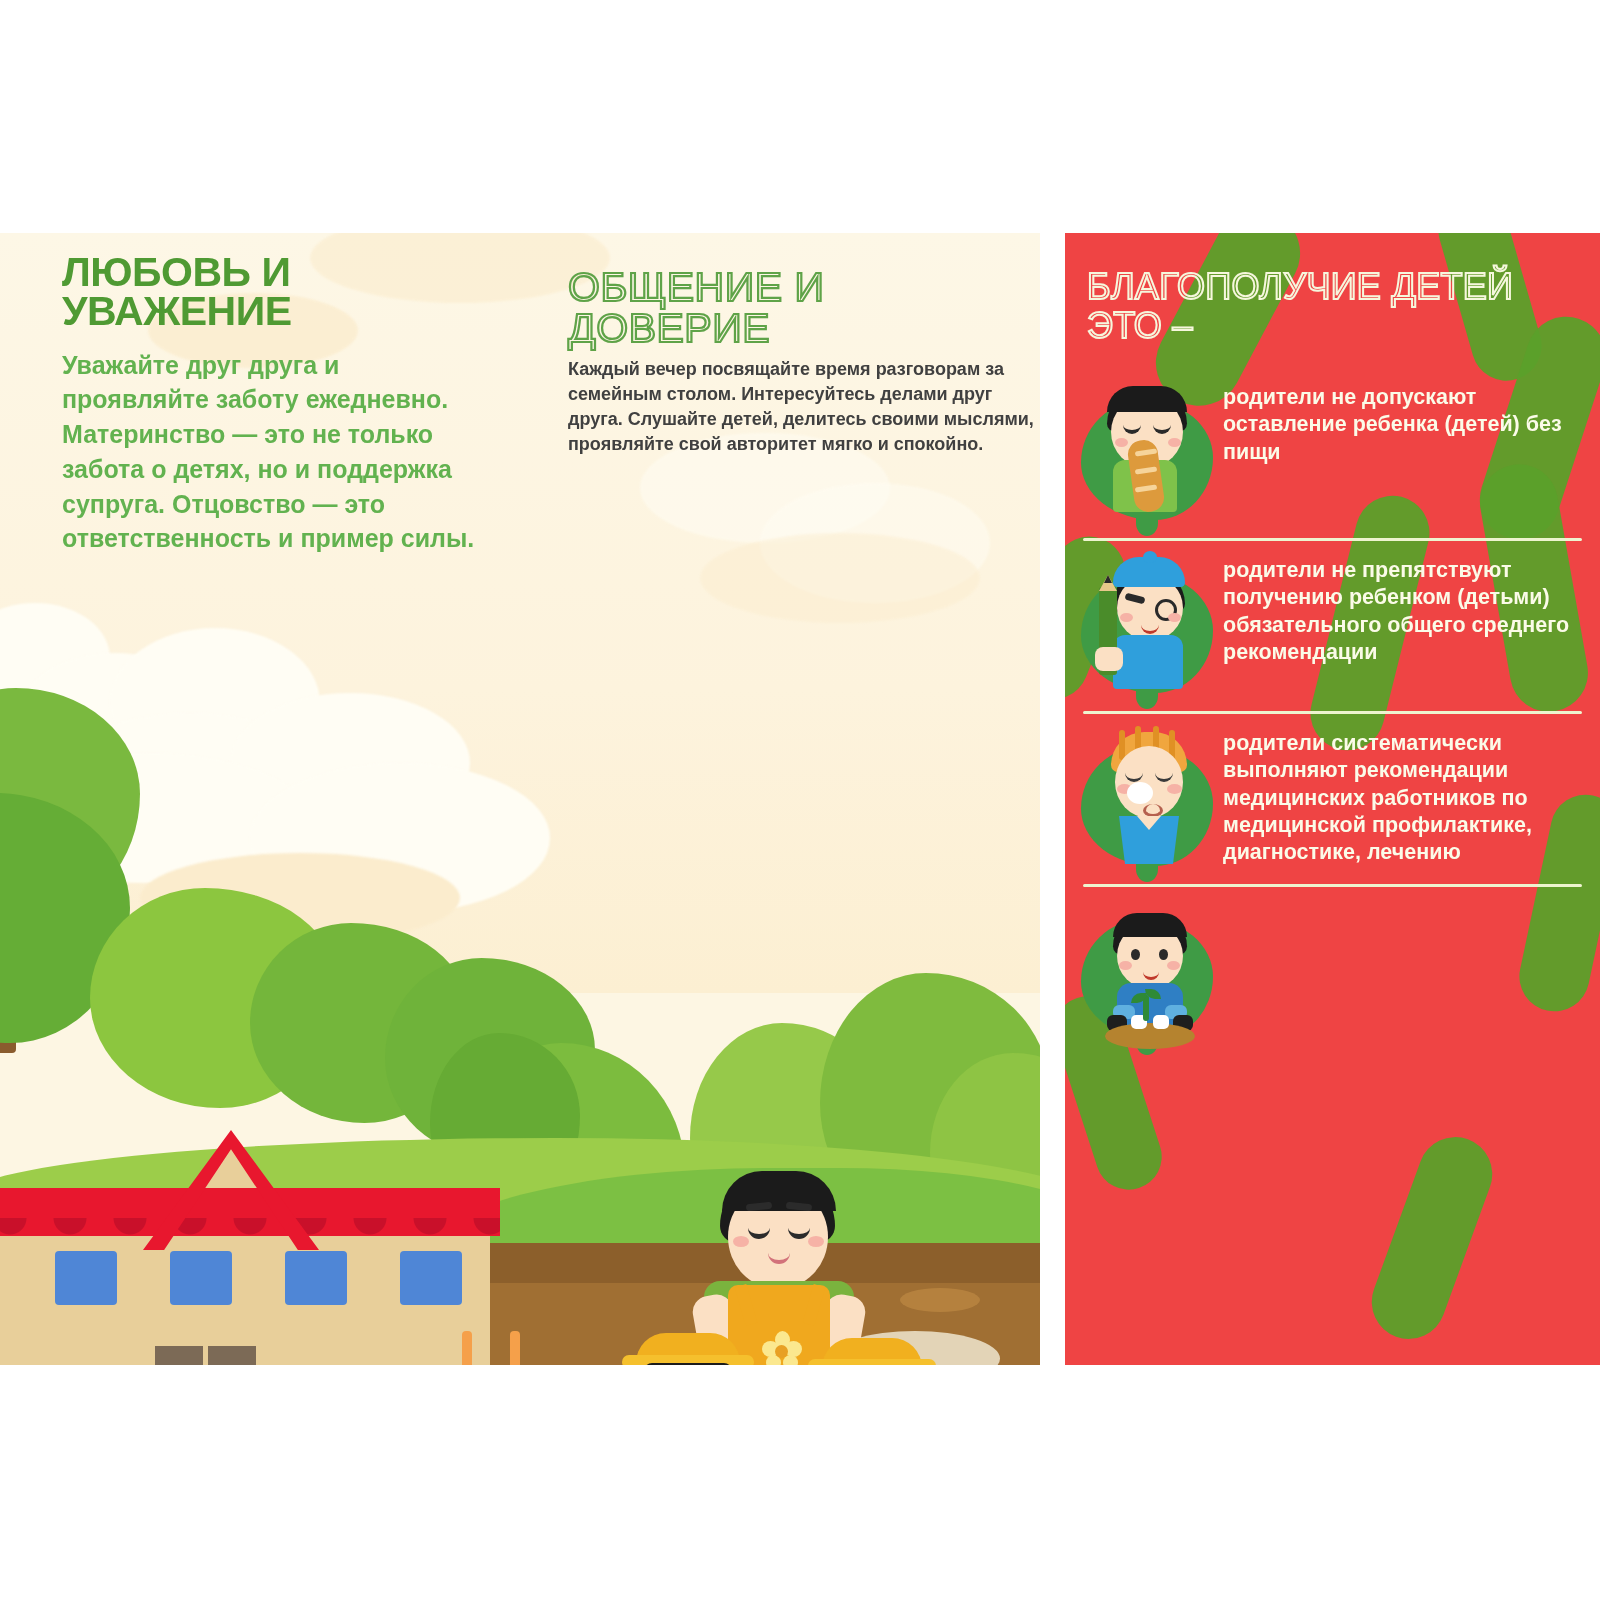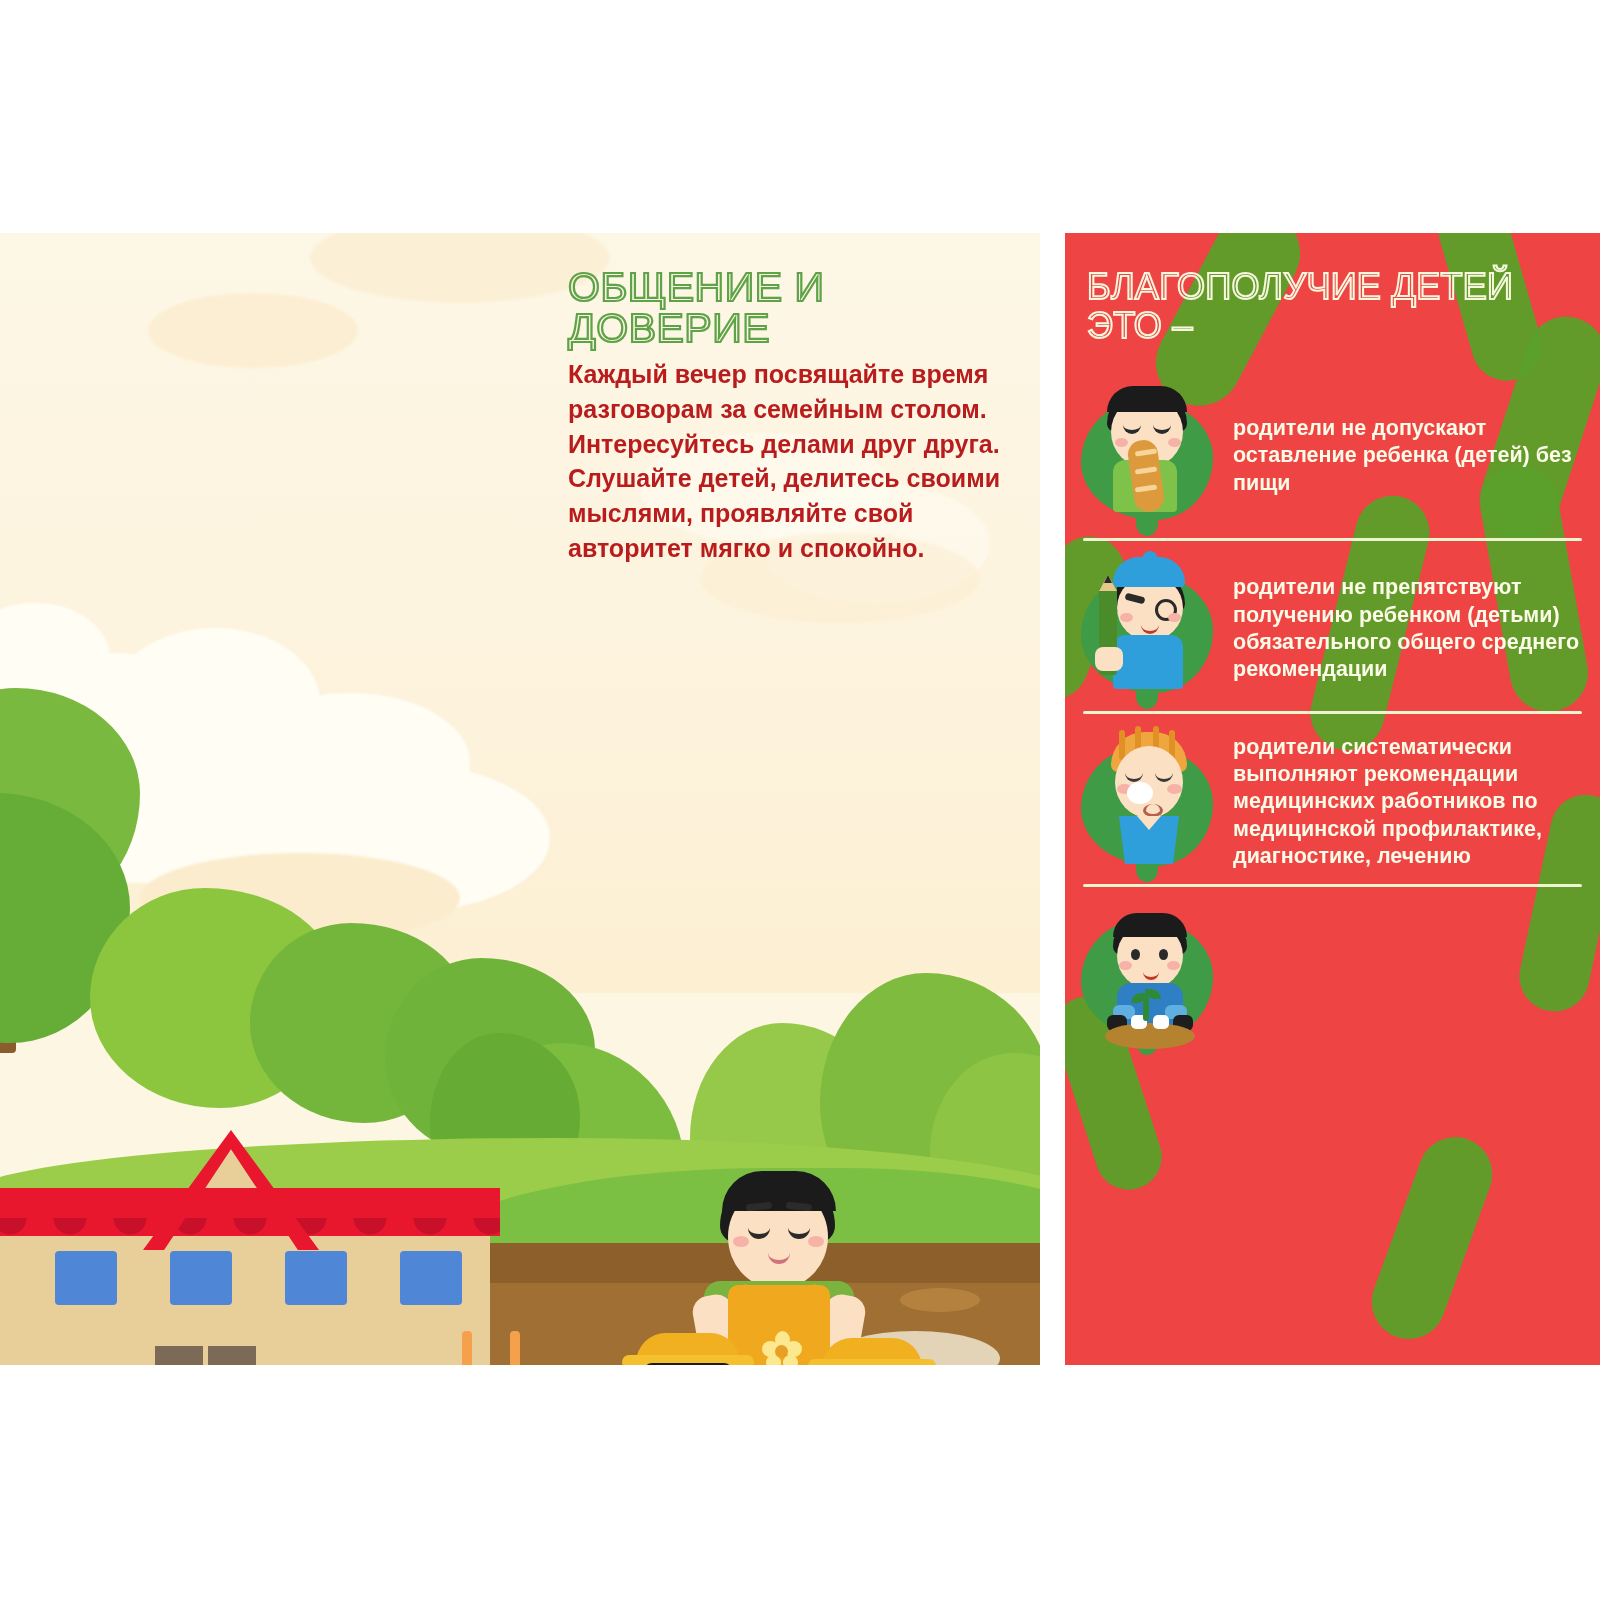--- a/index.html
+++ b/index.html
@@ -45,33 +45,33 @@
 
   
   .col{position:absolute;}
   .col-a{left:62px;top:20px;width:430px;}
   .col-b{left:568px;top:10px;width:470px;margin-top:24px;}
 
   h2.solid{margin:0 0 16px 0;color:#4f9a33;font-size:41px;line-height:.96;
       font-weight:800;letter-spacing:-0.5px;}
   h2.outline{margin:0 0 8px 0;font-size:41px;line-height:1.0;font-weight:500;
       letter-spacing:.5px;color:transparent;-webkit-text-stroke:2.2px #5fa348;}
-  p.body{margin:0;color:#b91c1c;font-size:25px;line-height:1.39;font-weight:700;}
+  p.body{margin:0;color:#404040;font-size:18px;line-height:1.39;font-weight:700;}
   .col-a p.body{color:#62b24f;font-size:25px;}
   .gap{height:44px;}
 
   
   .right-panel{position:absolute;left:1065px;top:0;width:535px;height:1132px;
       background:#ef4444;overflow:hidden;}
   .blob{position:absolute;background:#5ba02a;border-radius:999px;opacity:.95;}
   .rp-title{position:absolute;left:22px;top:35px;width:500px;font-size:36px;line-height:1.08;
       font-weight:500;letter-spacing:.3px;color:transparent;-webkit-text-stroke:2px #f6f7dd;}
 
   .rp-list{position:absolute;left:0;top:135px;width:535px;}
-  .rp-item{position:relative;display:flex;align-items:center;padding:10px 14px 10px 8px;gap:10px;}
+  .rp-item{position:relative;display:flex;align-items:flex-start;padding:10px 14px 10px 8px;}
   .rp-sep{height:0;border-top:3px solid #eef4cf;margin:0 18px;border-radius:2px;}
   .rp-text{color:#fbfbe8;font-size:21.5px;line-height:1.27;font-weight:700;padding-top:6px;}
   .rp-icon{position:relative;width:150px;min-width:150px;height:150px;}
   .leaf-bg{position:absolute;left:8px;top:22px;width:132px;height:120px;background:#3f9b45;
       border-radius:48% 52% 44% 56%/52% 48% 52% 48%;}
   .leaf-bg:after{content:"";position:absolute;left:42%;bottom:-16px;width:22px;height:26px;
       background:#3f9b45;border-radius:0 0 60% 60%;}
 
   
   .hair{position:absolute;background:#1b1b1b;}
@@ -194,20 +194,24 @@
 
       </div>
 
       <div>
         <div style="position:absolute;left:222px;top:205px;width:100px;height:30px;background:#f1b01f;border-radius:50px 50px 0 0;"></div>
         <div style="position:absolute;left:208px;top:226px;width:128px;height:14px;background:#f5c02d;border-radius:10px;"></div>
 
       </div>
     </div>
 
+    <div class="col col-a">
+      <h2 class="solid">ЛЮБОВЬ И УВАЖЕНИЕ</h2>
+      <p class="body">Уважайте друг друга и проявляйте заботу ежедневно. Материнство — это не только забота о детях, но и поддержка супруга. Отцовство — это ответственность и пример силы.</p>
+    </div>
 
     <div class="col col-b">
       <h2 class="outline">ОБЩЕНИЕ И ДОВЕРИЕ</h2>
       <p class="body">Каждый вечер посвящайте время разговорам за семейным столом. Интересуйтесь делами друг друга. Слушайте детей, делитесь своими мыслями, проявляйте свой авторитет мягко и спокойно.</p>
       <div class="gap"></div>
     </div>
   </div>
 
   <div class="right-panel">
 

